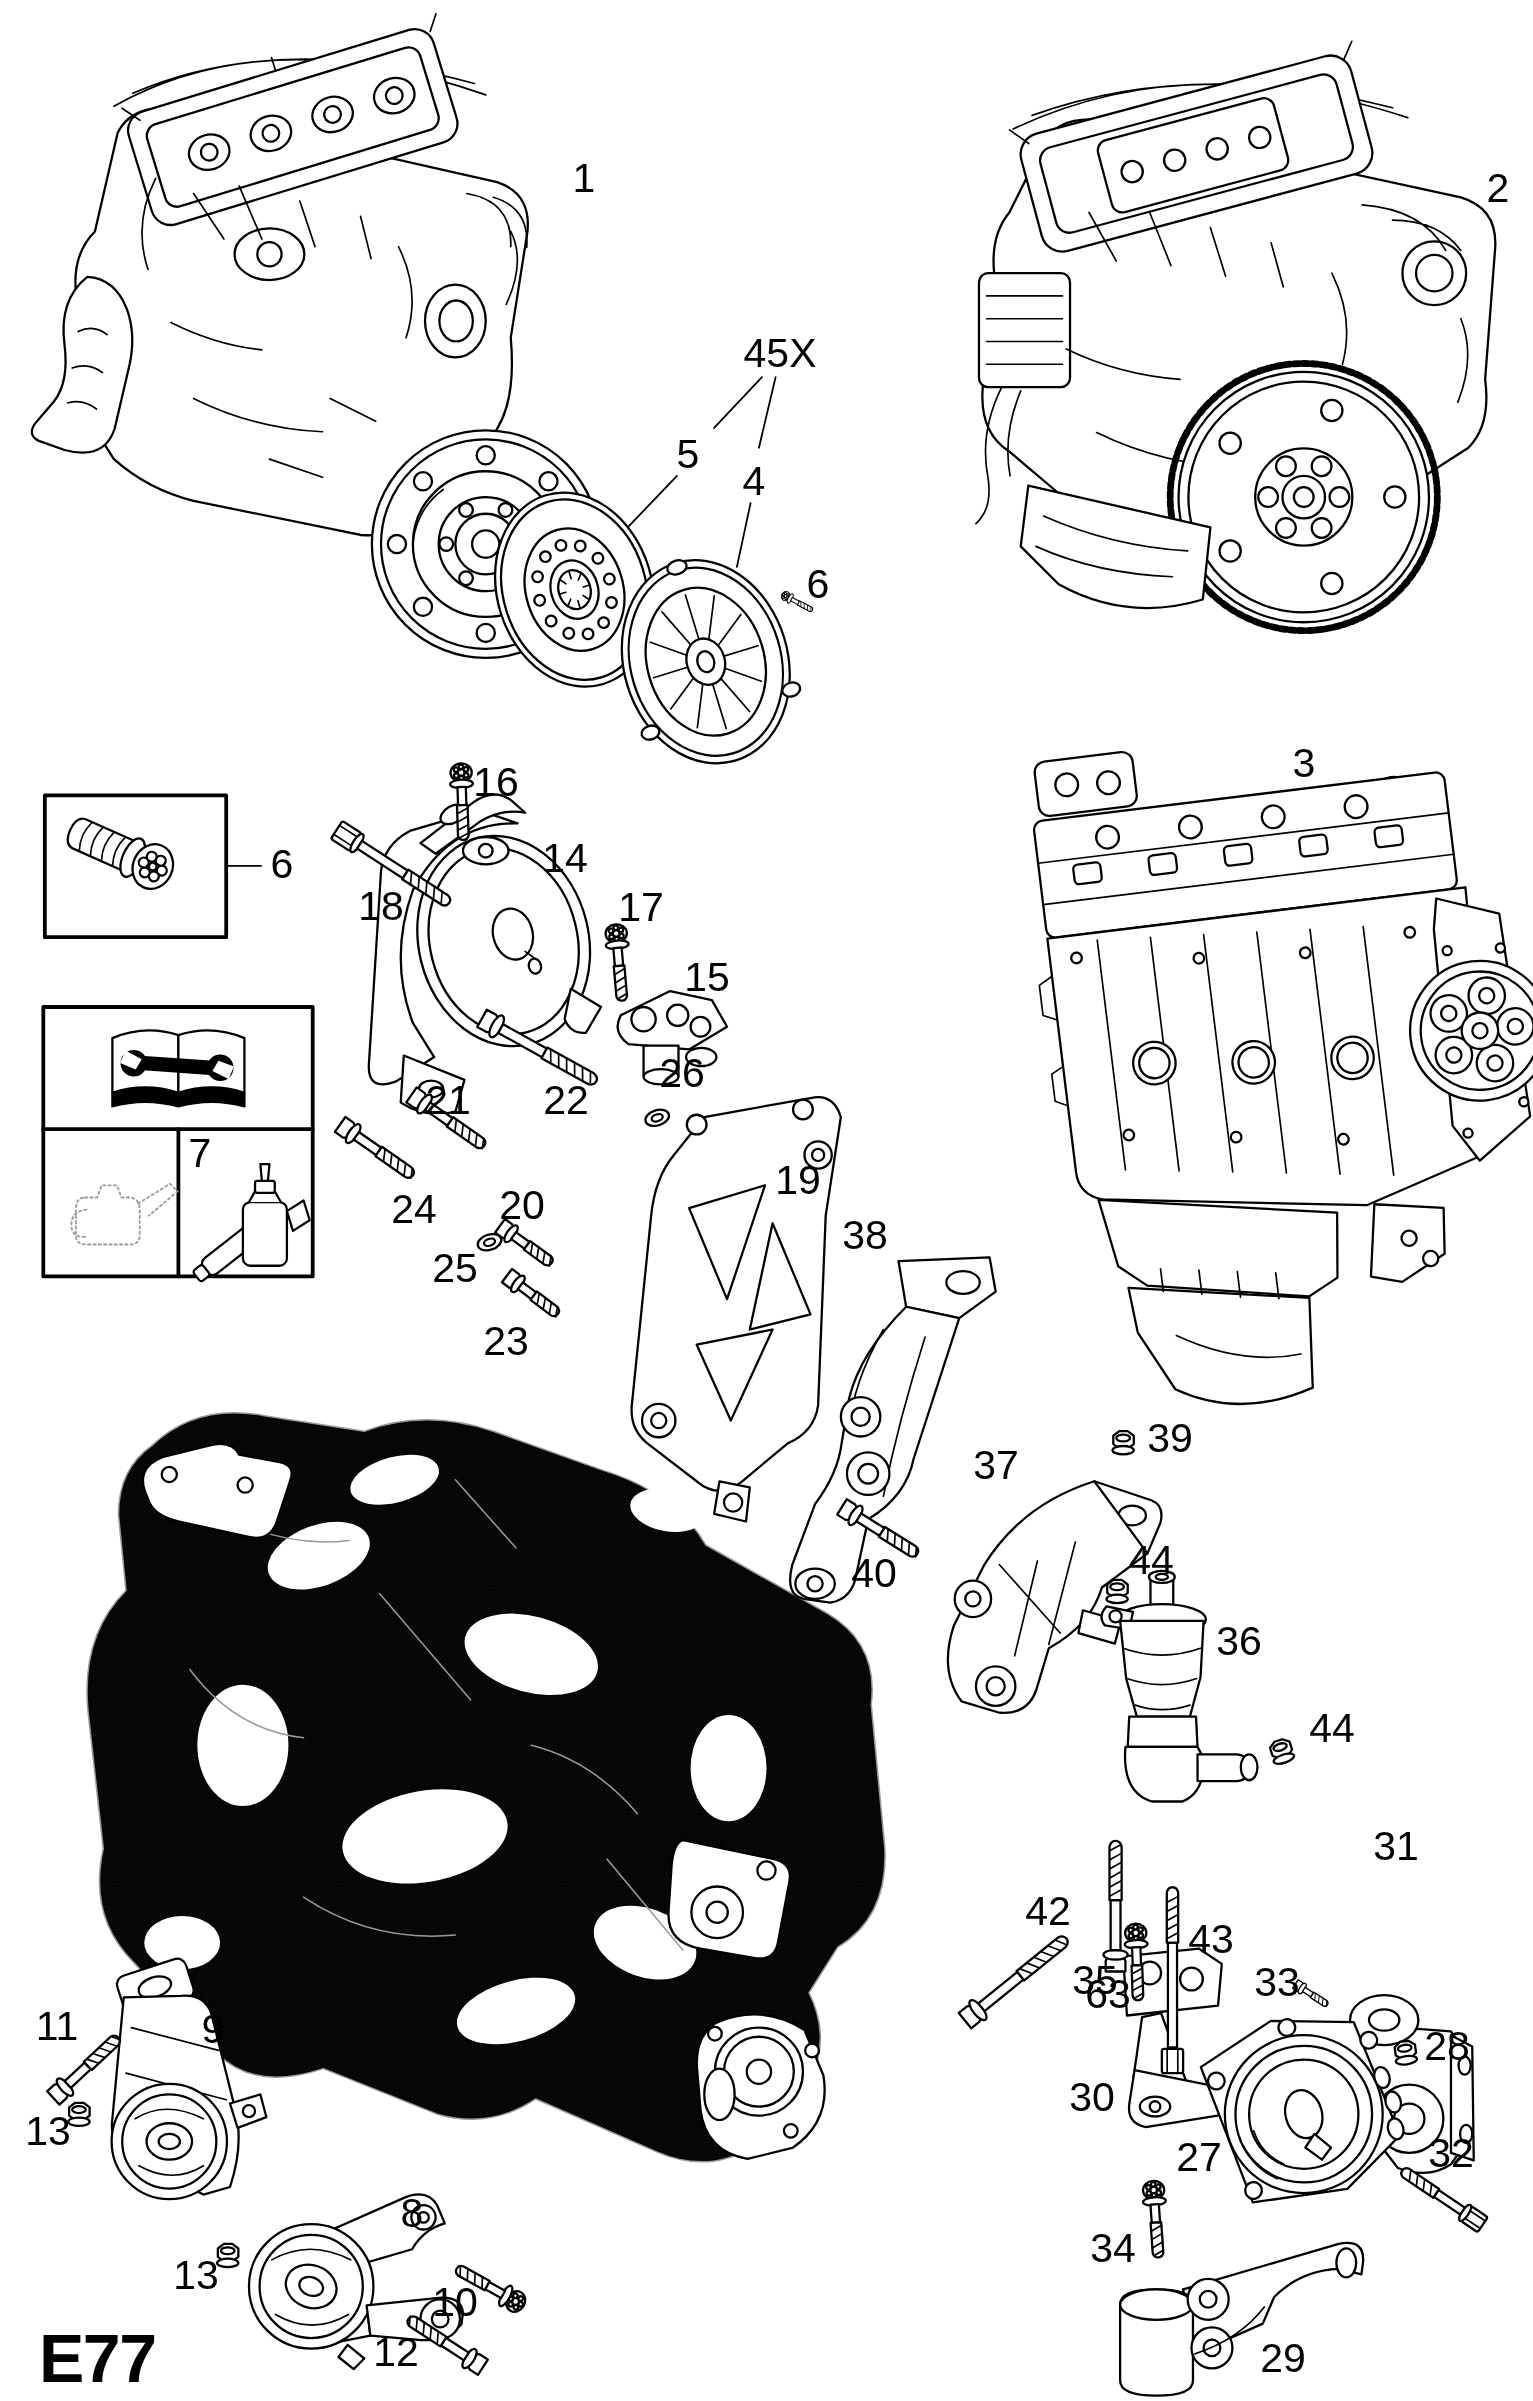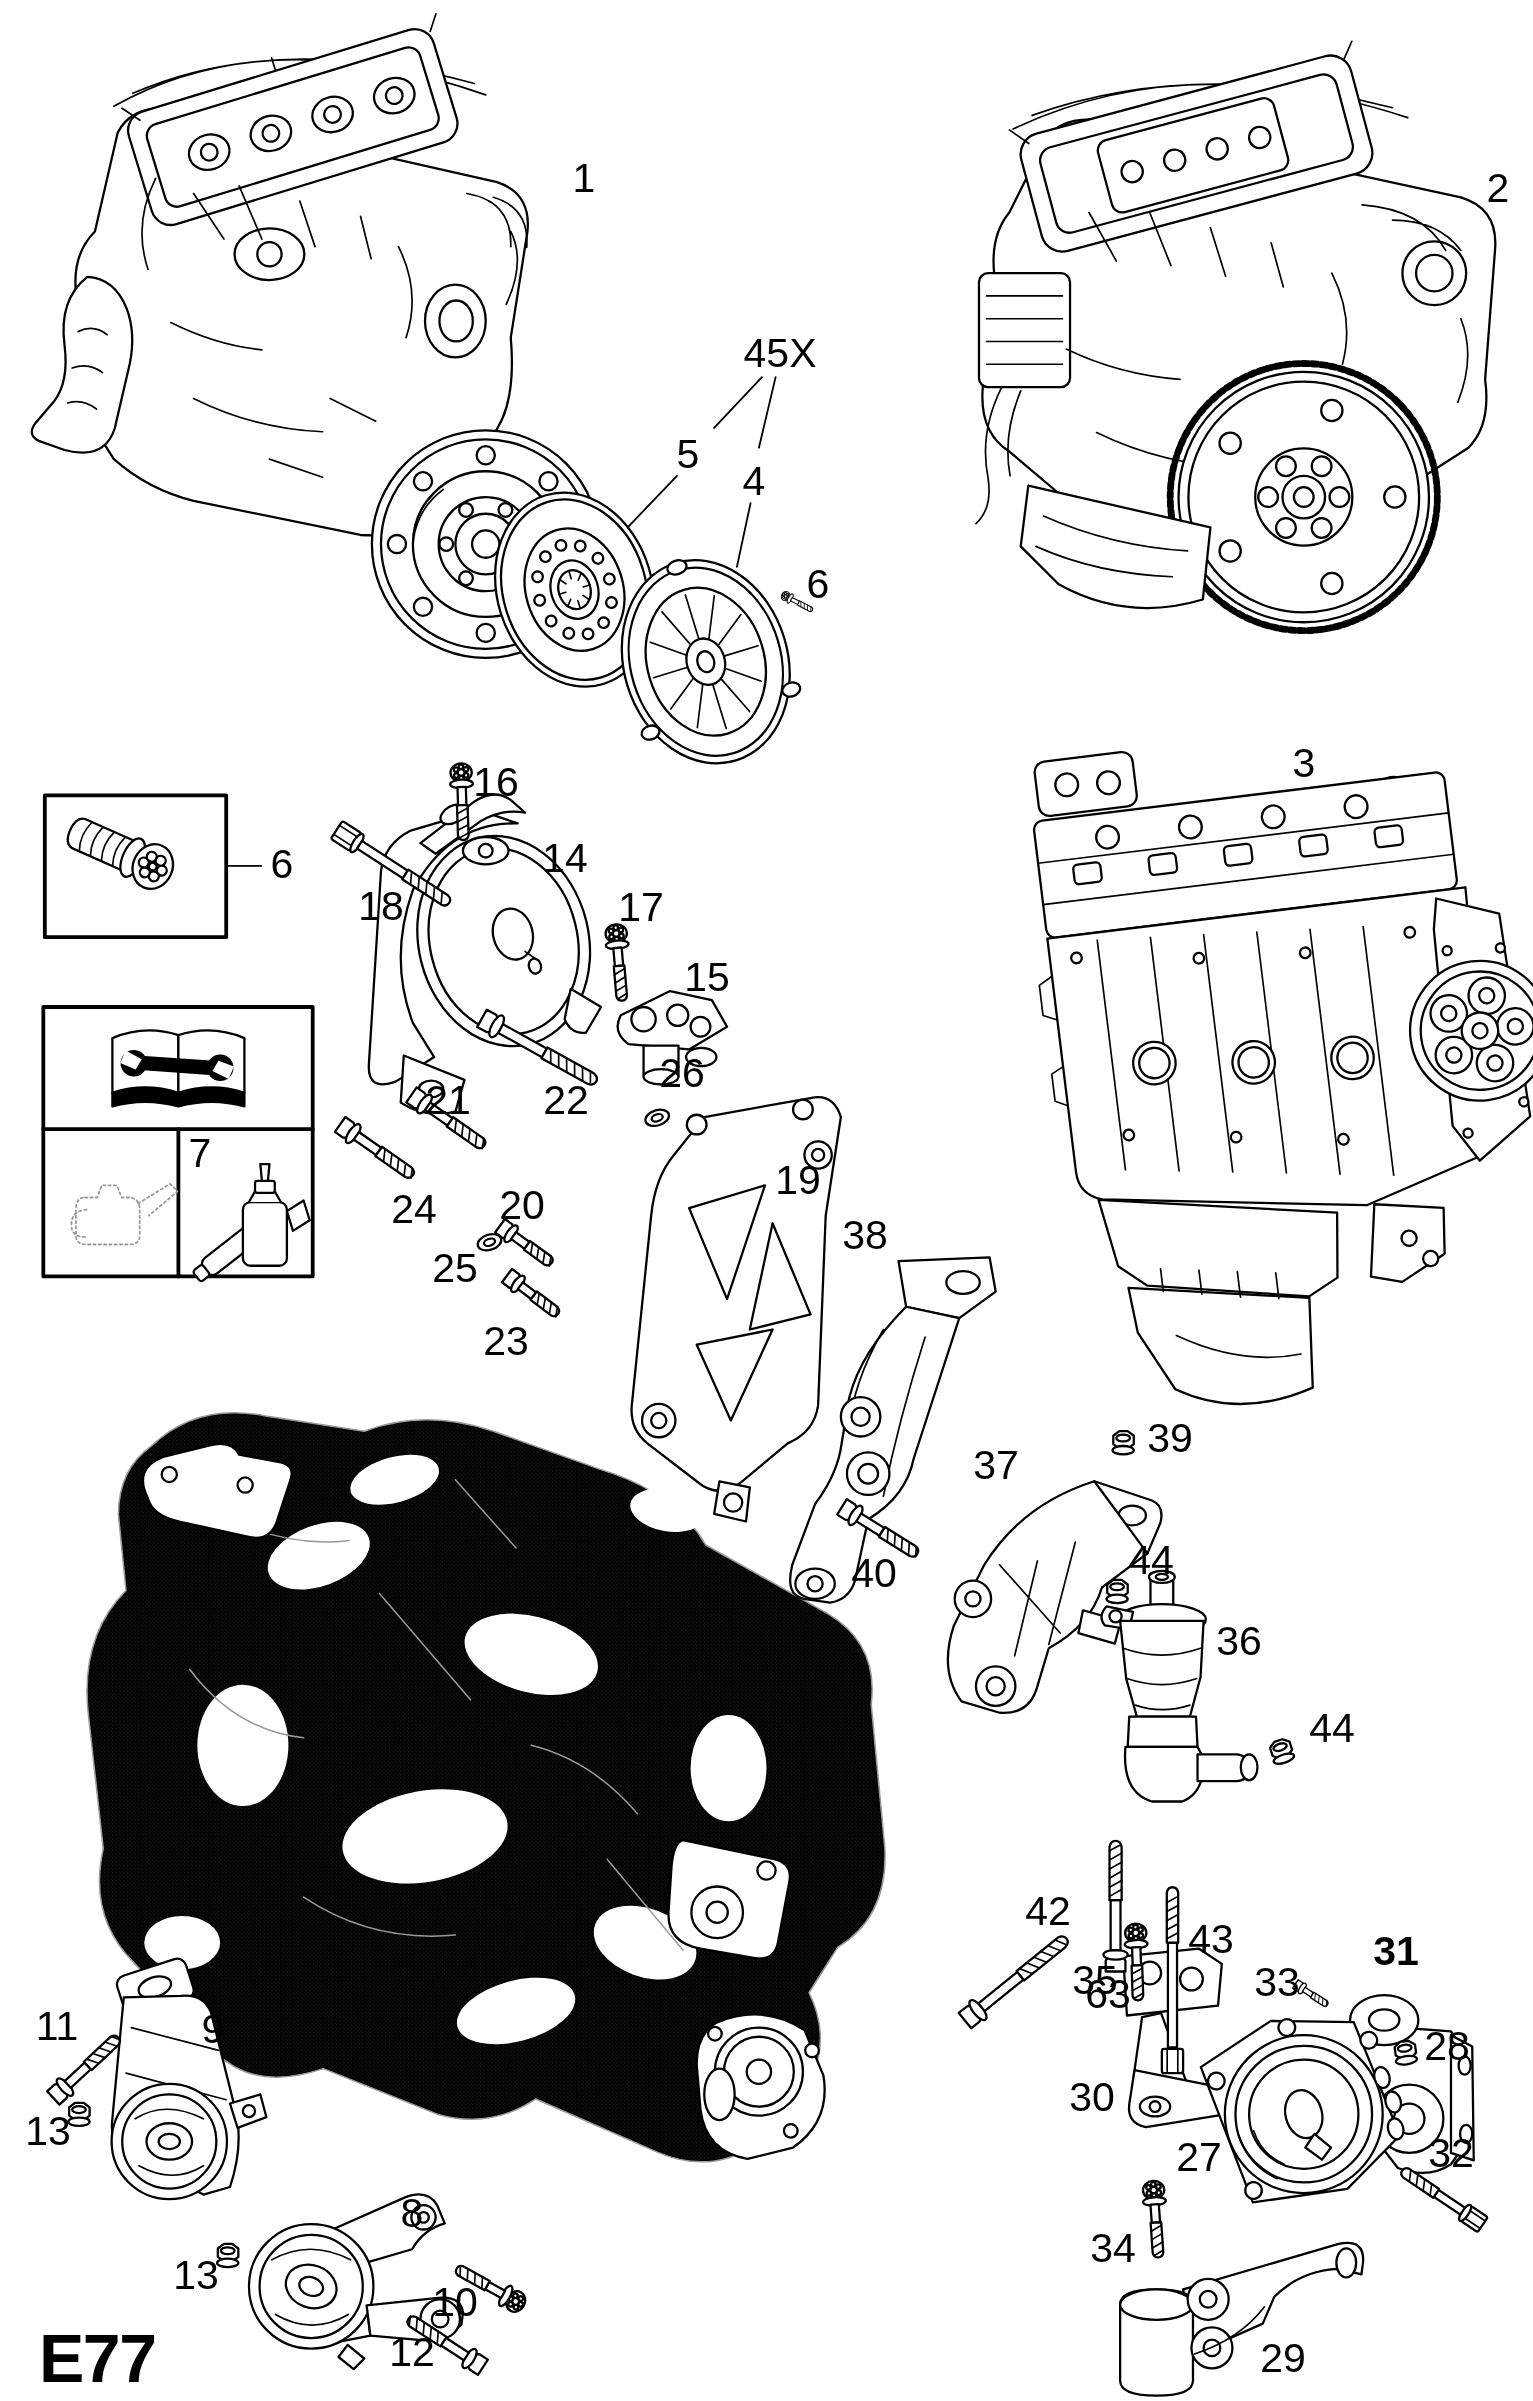--- a/index.html
+++ b/index.html
@@ -612,32 +612,32 @@
       <div class="callout" style="left: 865px; top: 1237px;">38</div>
       <div class="callout" style="left: 996px; top: 1467px;">37</div>
       <div class="callout" style="left: 1170px; top: 1440px;">39</div>
       <div class="callout" style="left: 874px; top: 1575px;">40</div>
       <div class="callout" style="left: 1151px; top: 1562px;">44</div>
       <div class="callout" style="left: 1239px; top: 1643px;">36</div>
       <div class="callout" style="left: 1332px; top: 1730px;">44</div>
       <div class="callout" style="left: 1012px; top: 1913px; margin-left: 36px;">42</div>
       <div class="callout" style="left: 1108px; top: 1996px;">63</div>
       <div class="callout" style="left: 1211px; top: 1941px;">43</div>
-      <div class="callout" style="left: 1396px; top: 1953px; font-weight: bold;">31</div>
+      <div class="callout" style="left: 1396px; top: 1848px;">31</div>
       <div class="callout" style="left: 1095px; top: 1982px;">35</div>
       <div class="callout" style="left: 1277px; top: 1984px;">33</div>
       <div class="callout" style="left: 1092px; top: 2099px;">30</div>
       <div class="callout" style="left: 1447px; top: 2048px;">28</div>
       <div class="callout" style="left: 1199px; top: 2159px;">27</div>
       <div class="callout" style="left: 1451px; top: 2155px;">32</div>
       <div class="callout" style="left: 1113px; top: 2250px;">34</div>
       <div class="callout" style="left: 1270px; top: 2360px; margin-left: 13px;">29</div>
       <div class="callout" style="left: 57px; top: 2028px;">11</div>
       <div class="callout" style="left: 213px; top: 2031px;">9</div>
       <div class="callout" style="left: 48px; top: 2133px;">13</div>
       <div class="callout" style="left: 196px; top: 2277px;">13</div>
       <div class="callout" style="left: 412px; top: 2215px;">8</div>
       <div class="callout" style="left: 455px; top: 2304px;">10</div>
-      <div class="callout" style="left: 412px; top: 2354px; text-align: center;">12</div>
+      <div class="callout" style="left: 396px; top: 2354px; text-align: center;">12</div>
     </div>
 <div class="diagram-code">E77</div>
 </div>
 
 
 </body></html>

